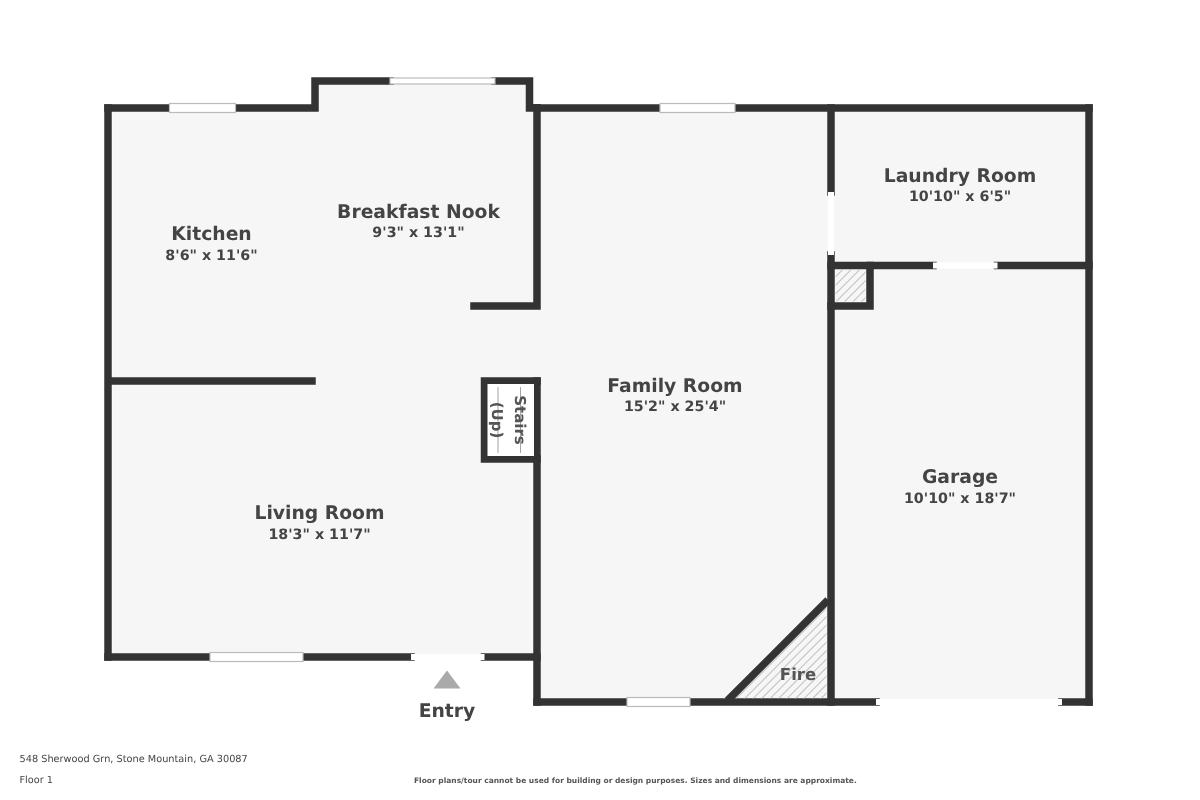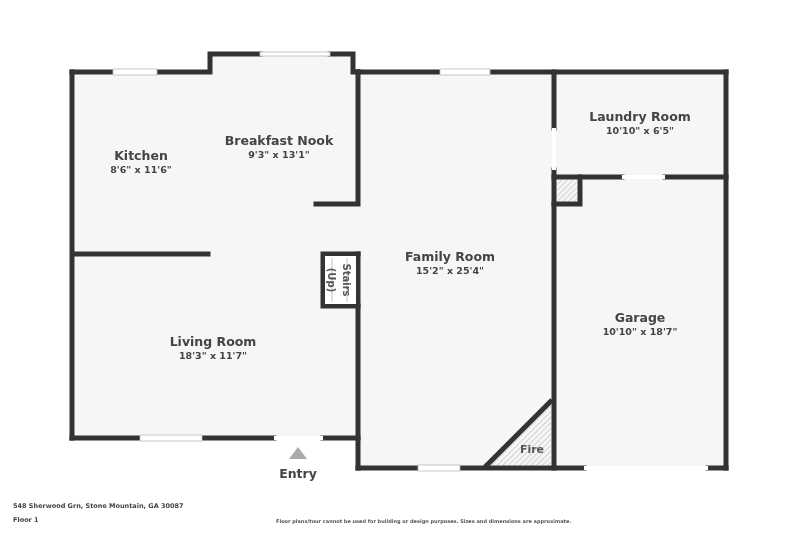--- a/index.html
+++ b/index.html
@@ -1,22 +1,22 @@
 <!DOCTYPE html>
 <html><head>
 <meta charset="utf-8">
 <style>
   html, body { margin:0; padding:0; background:#ffffff; }
   body { width:800px; height:533px; position:relative; overflow:hidden; font-family:"DejaVu Sans", sans-serif; }
   svg { position:absolute; left:0; top:0; }
   .room-name { font-family:"DejaVu Sans", sans-serif; font-weight:bold; font-size:12.5px; fill:#444; }
   .room-dim { font-family:"DejaVu Sans", sans-serif; font-weight:bold; font-size:9.5px; fill:#444; }
   .small-label { font-family:"DejaVu Sans", sans-serif; font-weight:bold; font-size:11px; fill:#555; }
-  .footer-address { position:absolute; left:13px; top:502px; font-size:6.5px; font-weight:bold; color:#444; }
-  .footer-floor { position:absolute; left:13px; top:516px; font-size:6.5px; font-weight:bold; color:#444; }
+  .footer-address { position:absolute; left:13px; top:502px; font-size:6.5px; font-weight:normal; color:#444; }
+  .footer-floor { position:absolute; left:13px; top:516px; font-size:6.5px; font-weight:normal; color:#444; }
   .footer-disclaimer { position:absolute; left:276px; top:518px; font-size:5px; font-weight:bold; color:#555; }
 </style>
 </head>
 <body>
 
 <svg width="800" height="533" viewBox="0 0 800 533">
   <defs>
     <pattern id="hatch" patternUnits="userSpaceOnUse" width="4" height="4" patternTransform="rotate(45)">
       <line x1="0" y1="0" x2="0" y2="4" stroke="#999" stroke-width="0.8"></line>
     </pattern>

